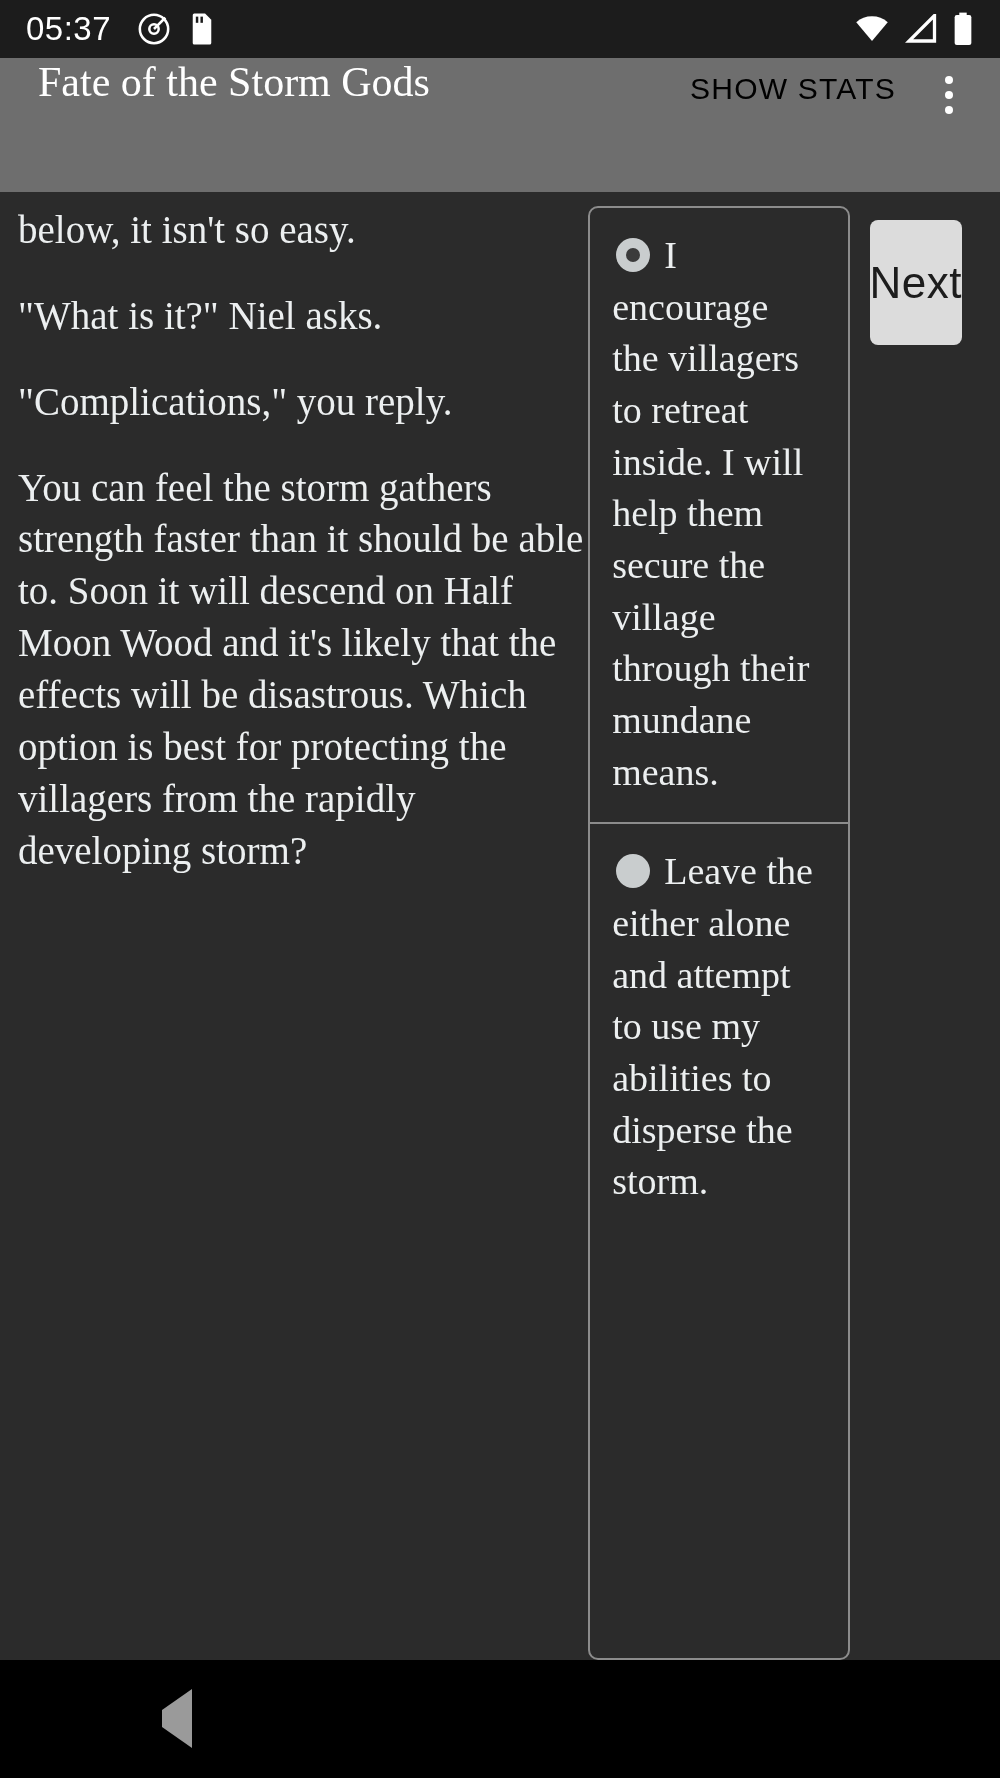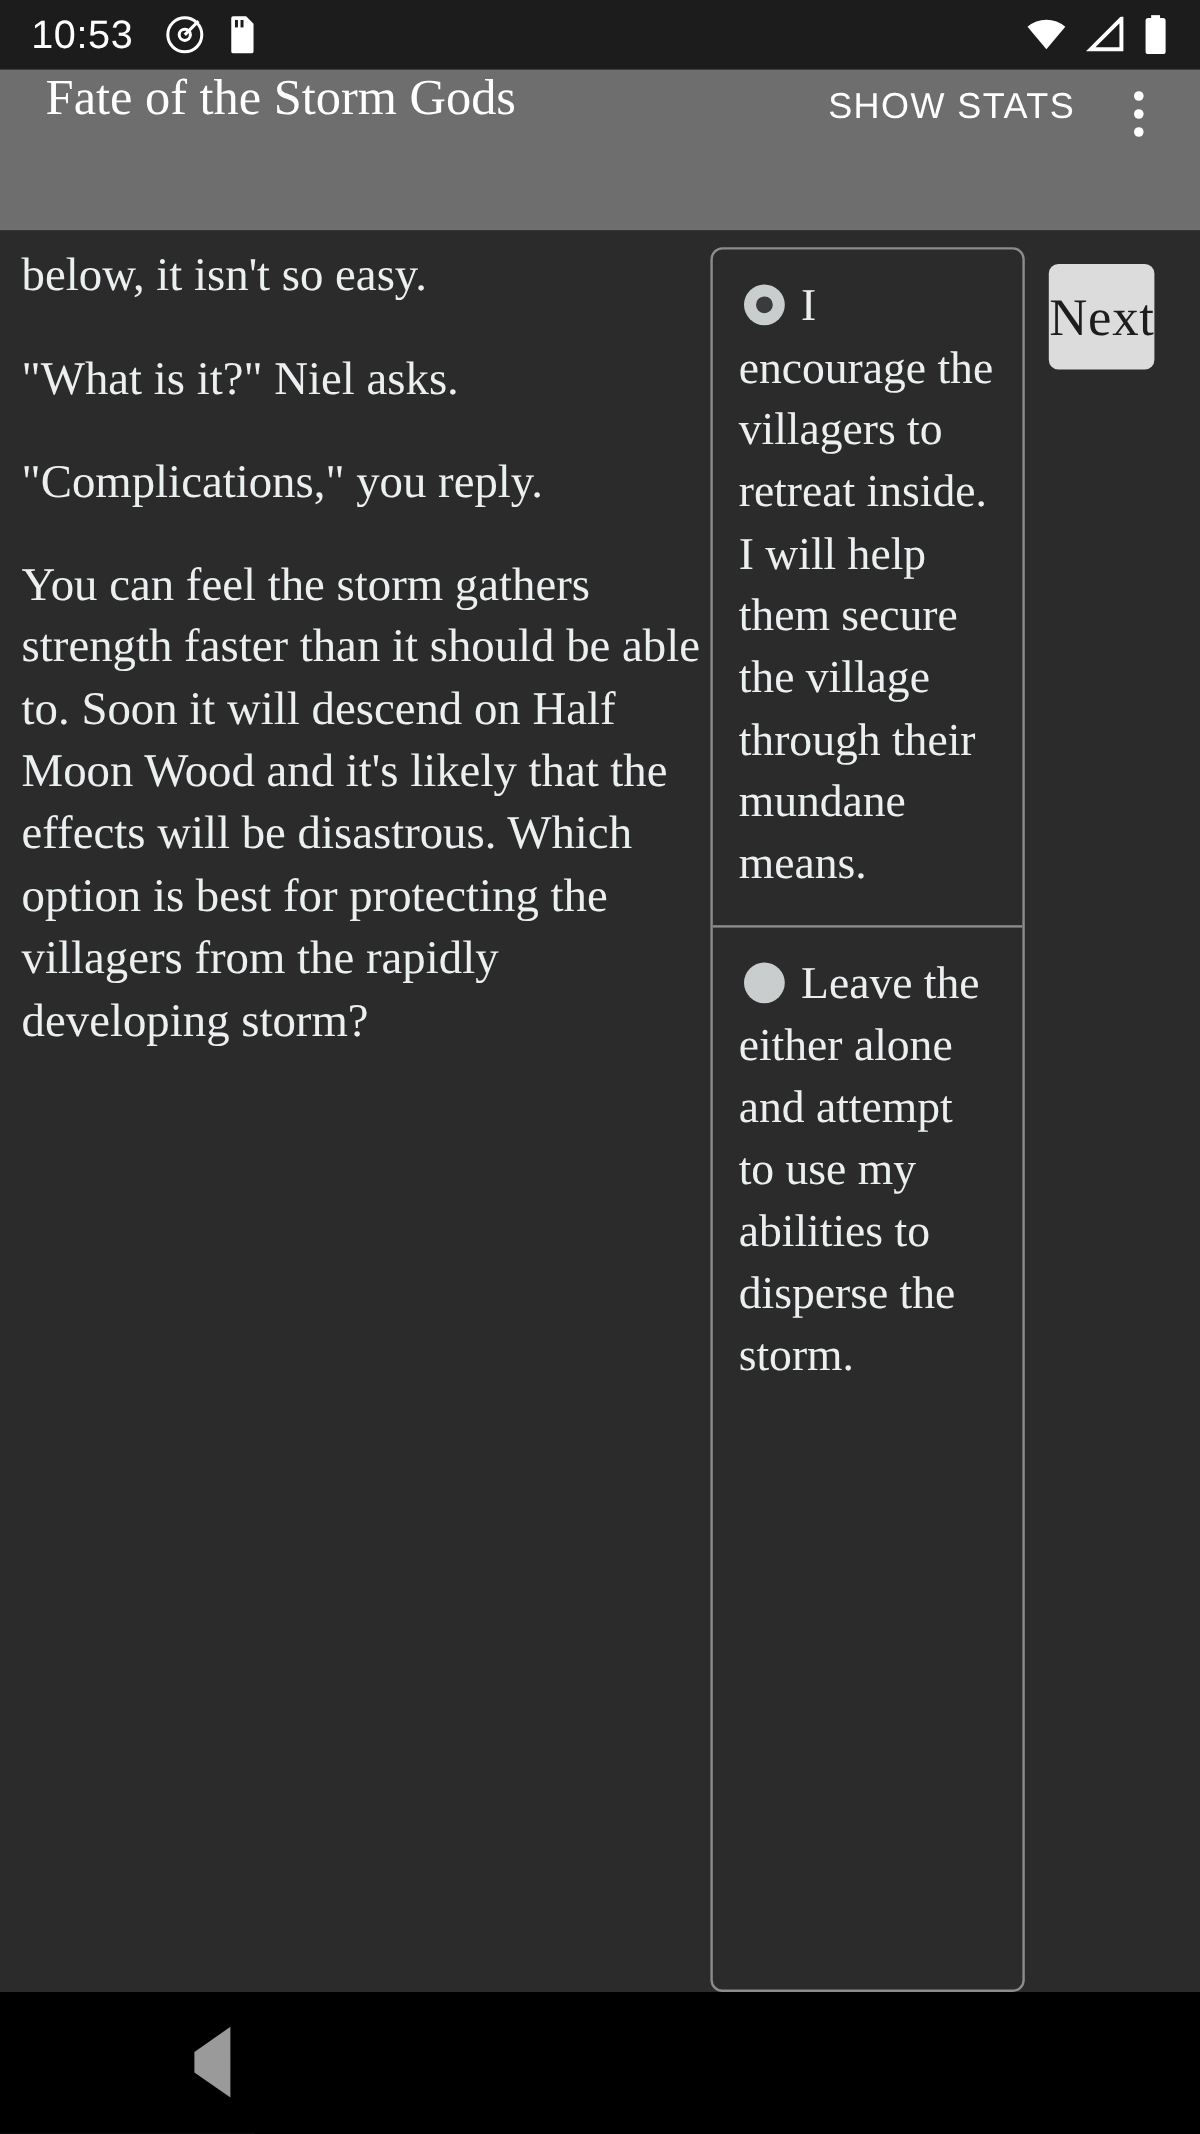--- a/index.html
+++ b/index.html
@@ -57,21 +57,21 @@
     flex: 0 0 auto;
   }
   .app-title {
     color: #ffffff;
     font-size: 42px;
     font-family: "Liberation Serif", serif;
     white-space: nowrap;
   }
   .show-stats {
     margin-left: auto;
-    color: #ffffff;
+    color: #000000;
     font-size: 30px;
     letter-spacing: 1.2px;
     padding: 14px 16px;
     white-space: nowrap;
   }
   .overflow {
     width: 58px;
     height: 74px;
     display: flex;
     flex-direction: column;
@@ -141,27 +141,27 @@
     width: 14px; height: 14px;
     margin: -7px 0 0 -7px;
     border-radius: 50%;
     background: #3b3b3b;
   }
 
   
   .next-wrap { padding: 22px 20px 26px 20px; }
   .next-btn {
     width: 100%;
-    height: 88px;
+    height: 125px;
     background: #dcdcdc;
     border: none;
     border-radius: 8px;
     color: #1d1d1d;
     font-size: 44px;
-    font-family: Liberation Serif, serif;
+    font-family: Liberation Sans, sans-serif;
     letter-spacing: 0.5px;
   }
 
   
   .navbar {
     height: 118px;
     background: #000000;
     display: flex;
     align-items: center;
     justify-content: space-around;
@@ -183,21 +183,21 @@
     background: #9a9a9a;
     border-radius: 4px;
   }
 </style>
 </head>
 <body>
 
 <div class="phone">
 
   <div class="statusbar">
-    <span class="clock">10:53</span>
+    <span class="clock">05:37</span>
     <span class="status-icons-left">
       <span class="ic">
         <svg width="34" height="34" viewBox="0 0 24 24">
           <circle cx="12" cy="12" r="10" fill="none" stroke="#ffffff" stroke-width="1.8"></circle>
           <path d="M12 12 L20 4" stroke="#ffffff" stroke-width="1.8" fill="none"></path>
           <circle cx="12" cy="12" r="3.3" fill="none" stroke="#ffffff" stroke-width="1.8"></circle>
         </svg>
       </span>
       <span class="ic">
         <svg width="26" height="34" viewBox="0 0 16 22">

